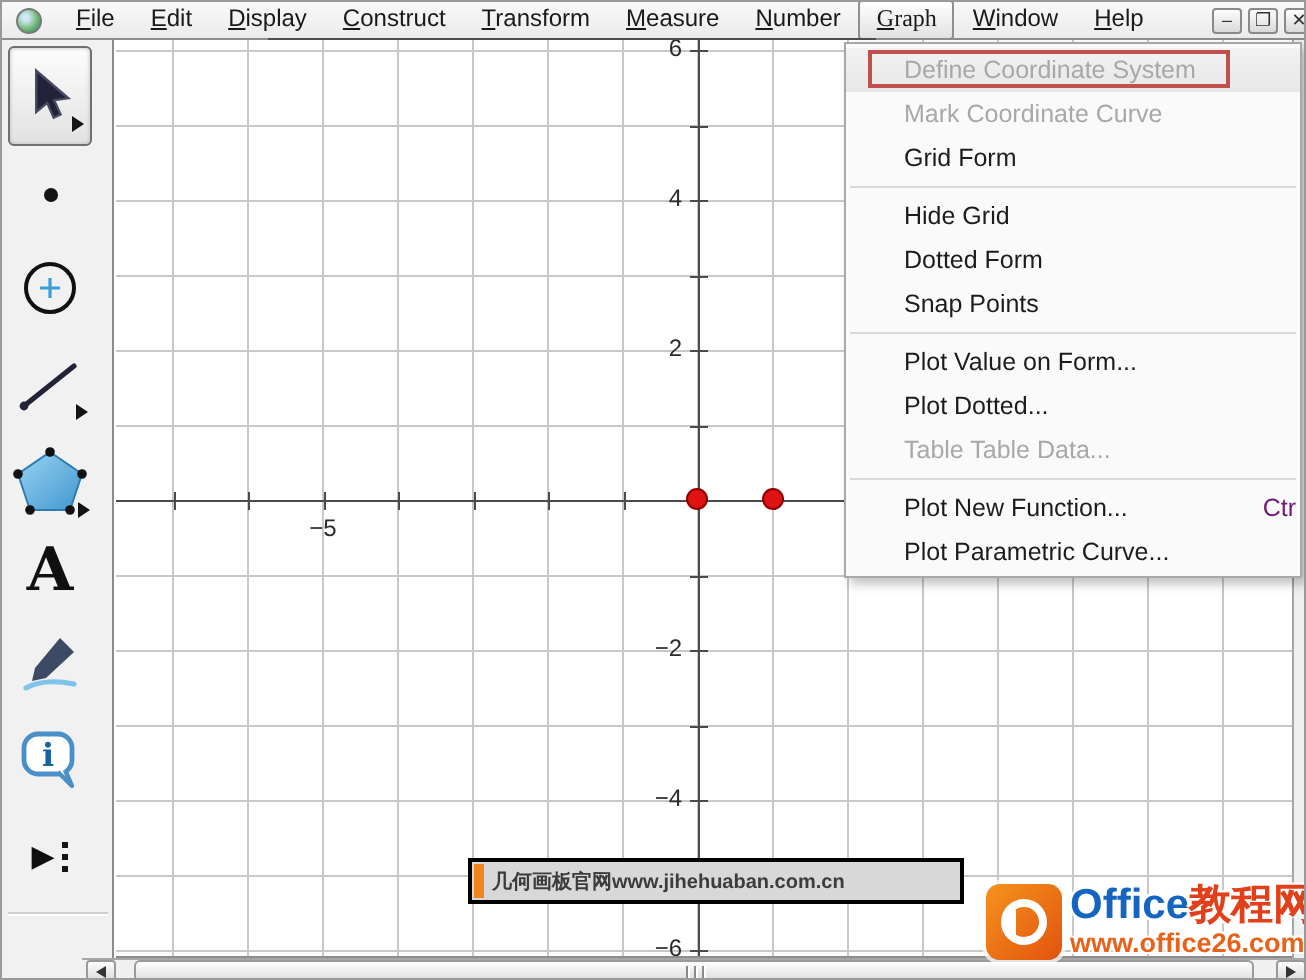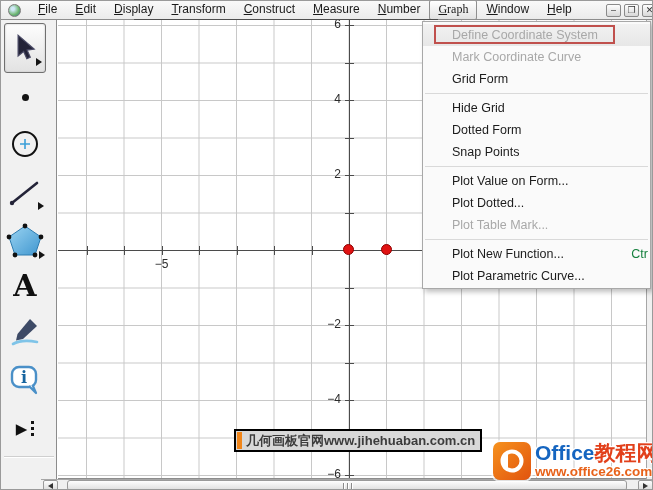--- a/index.html
+++ b/index.html
@@ -52,31 +52,31 @@
   .ylab { width:26px; text-align:right; }
   .xlab { width:26px; text-align:center; }
   .gpoint { position:absolute; width:11px; height:11px; border-radius:50%;
     background:#e01212; border:1px solid #8e0000; transform:translate(-6px,-6px); }
   .canvas-bottom { position:absolute; left:57px; top:477px; width:596px; height:1px; background:#8c8c8c; z-index:2; }
 
   
   .watermark { position:absolute; left:233px; top:428px; width:248px; height:23px;
     background:#d8d8d8; border:2px solid #000; display:flex; align-items:center; z-index:10; }
   .wm-bar { width:5px; height:17px; background:#f08519; margin-left:1px; flex:0 0 auto; }
-  .wm-text { font-size:13px; font-weight:bold; color:#3c3c3c; margin-left:4px; white-space:nowrap; letter-spacing:0; }
+  .wm-text { font-size:10px; font-weight:bold; color:#3c3c3c; margin-left:4px; white-space:nowrap; letter-spacing:0; }
 
   
   .dropdown { position:absolute; left:421px; top:20px; width:229px; height:268px;
     background:#fafafa; border:1px solid #a8a8a8; box-shadow:3px 3px 5px rgba(0,0,0,.25);
     padding:2px 0; z-index:50; font-size:12.5px; }
   .mitem { position:relative; height:22px; line-height:22px; padding-left:29px; color:#1c1c1c; white-space:nowrap; }
   .mitem.disabled { color:#a8a8a8; }
   .mitem.hovered { background:linear-gradient(#f2f2f2,#e7e7e7); }
   .msep { height:1px; background:#d9d9d9; margin:3px 2px; }
-  .mshortcut { position:absolute; right:2px; top:0; color:#15803d; }
+  .mshortcut { position:absolute; right:2px; top:0; color:#701a75; }
   .red-annot { position:absolute; left:11px; top:1px; width:181px; height:19px;
     border:2px solid #c0504d; pointer-events:none; }
 
   
   .hscroll { position:absolute; left:40px; top:478px; width:613px; height:12px; background:#f0f0f0;
     border-top:1px solid #a6a6a6; z-index:20; }
   .sb-btn { position:absolute; top:0; width:15px; height:11px; border:1px solid #9a9a9a; border-radius:2px;
     background:linear-gradient(#fdfdfd,#dcdcdc); display:flex; align-items:center; justify-content:center; }
   .sb-left { left:2px; } .sb-right { right:1px; }
   .tri-l { width:0; height:0; border-right:5px solid #333; border-top:3px solid transparent; border-bottom:3px solid transparent; }
@@ -103,22 +103,22 @@
 <body>
 
 <div id="root">
 
   <div class="menubar">
     <span class="appicon"></span>
     <span id="menubar-items" style="display:flex;">
         <span class="menu-item"><u>F</u>ile</span>
         <span class="menu-item"><u>E</u>dit</span>
         <span class="menu-item"><u>D</u>isplay</span>
+        <span class="menu-item"><u>C</u>onstruct</span>
         <span class="menu-item"><u>T</u>ransform</span>
-        <span class="menu-item"><u>C</u>onstruct</span>
         <span class="menu-item"><u>M</u>easure</span>
         <span class="menu-item"><u>N</u>umber</span>
         <span class="menu-item pressed"><u>G</u>raph</span>
         <span class="menu-item"><u>W</u>indow</span>
         <span class="menu-item"><u>H</u>elp</span>
       </span>
     <span class="mb-spacer"></span>
     <span id="window-controls" style="display:flex; margin-right:-6px;">
         <span class="winbtn">–</span>
         <span class="winbtn">❐</span>
@@ -247,21 +247,21 @@
       <div class="mitem disabled hovered">Define Coordinate System<div class="red-annot" style="border-color: rgb(192, 80, 77);"></div></div>
       <div class="mitem disabled">Mark Coordinate Curve</div>
       <div class="mitem">Grid Form</div>
       <div class="msep"></div>
       <div class="mitem">Hide Grid</div>
       <div class="mitem">Dotted Form</div>
       <div class="mitem">Snap Points</div>
       <div class="msep"></div>
       <div class="mitem">Plot Value on Form...</div>
       <div class="mitem">Plot Dotted...</div>
-      <div class="mitem disabled">Plot Table Mark...</div>
+      <div class="mitem disabled">Table Table Data...</div>
       <div class="msep"></div>
       <div class="mitem">Plot New Function...<span class="mshortcut">Ctr</span></div>
       <div class="mitem">Plot Parametric Curve...</div>
     </div>
 
   <div class="hscroll">
     <div class="sb-btn sb-left">
         <span class="tri-l"></span>
       </div>
     <div class="hthumb">

